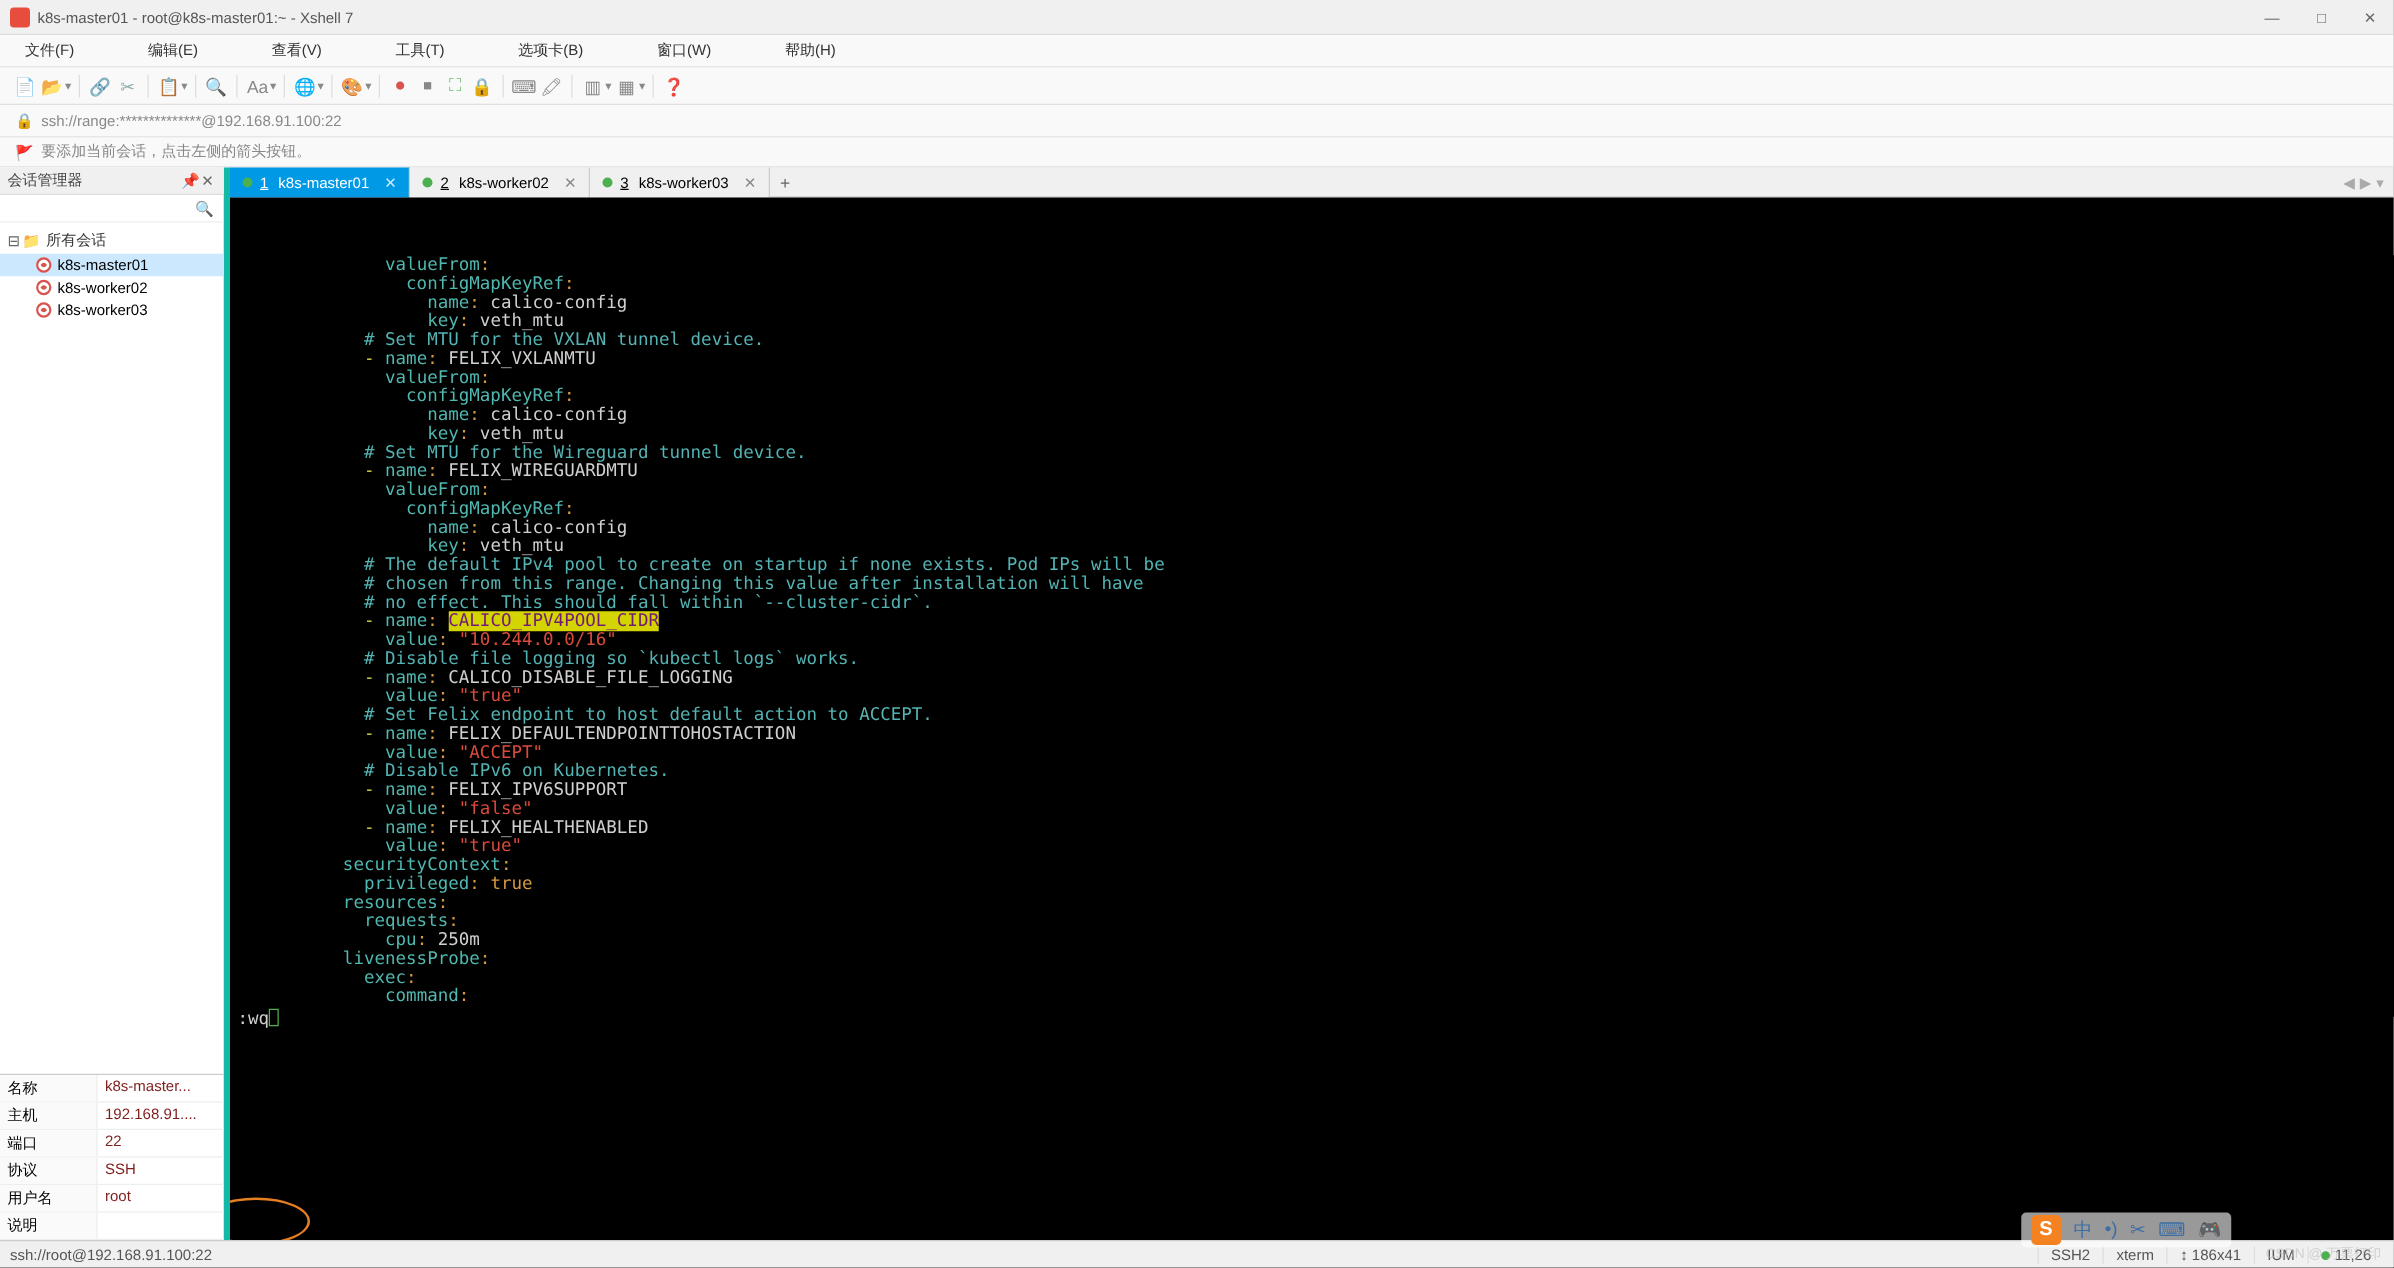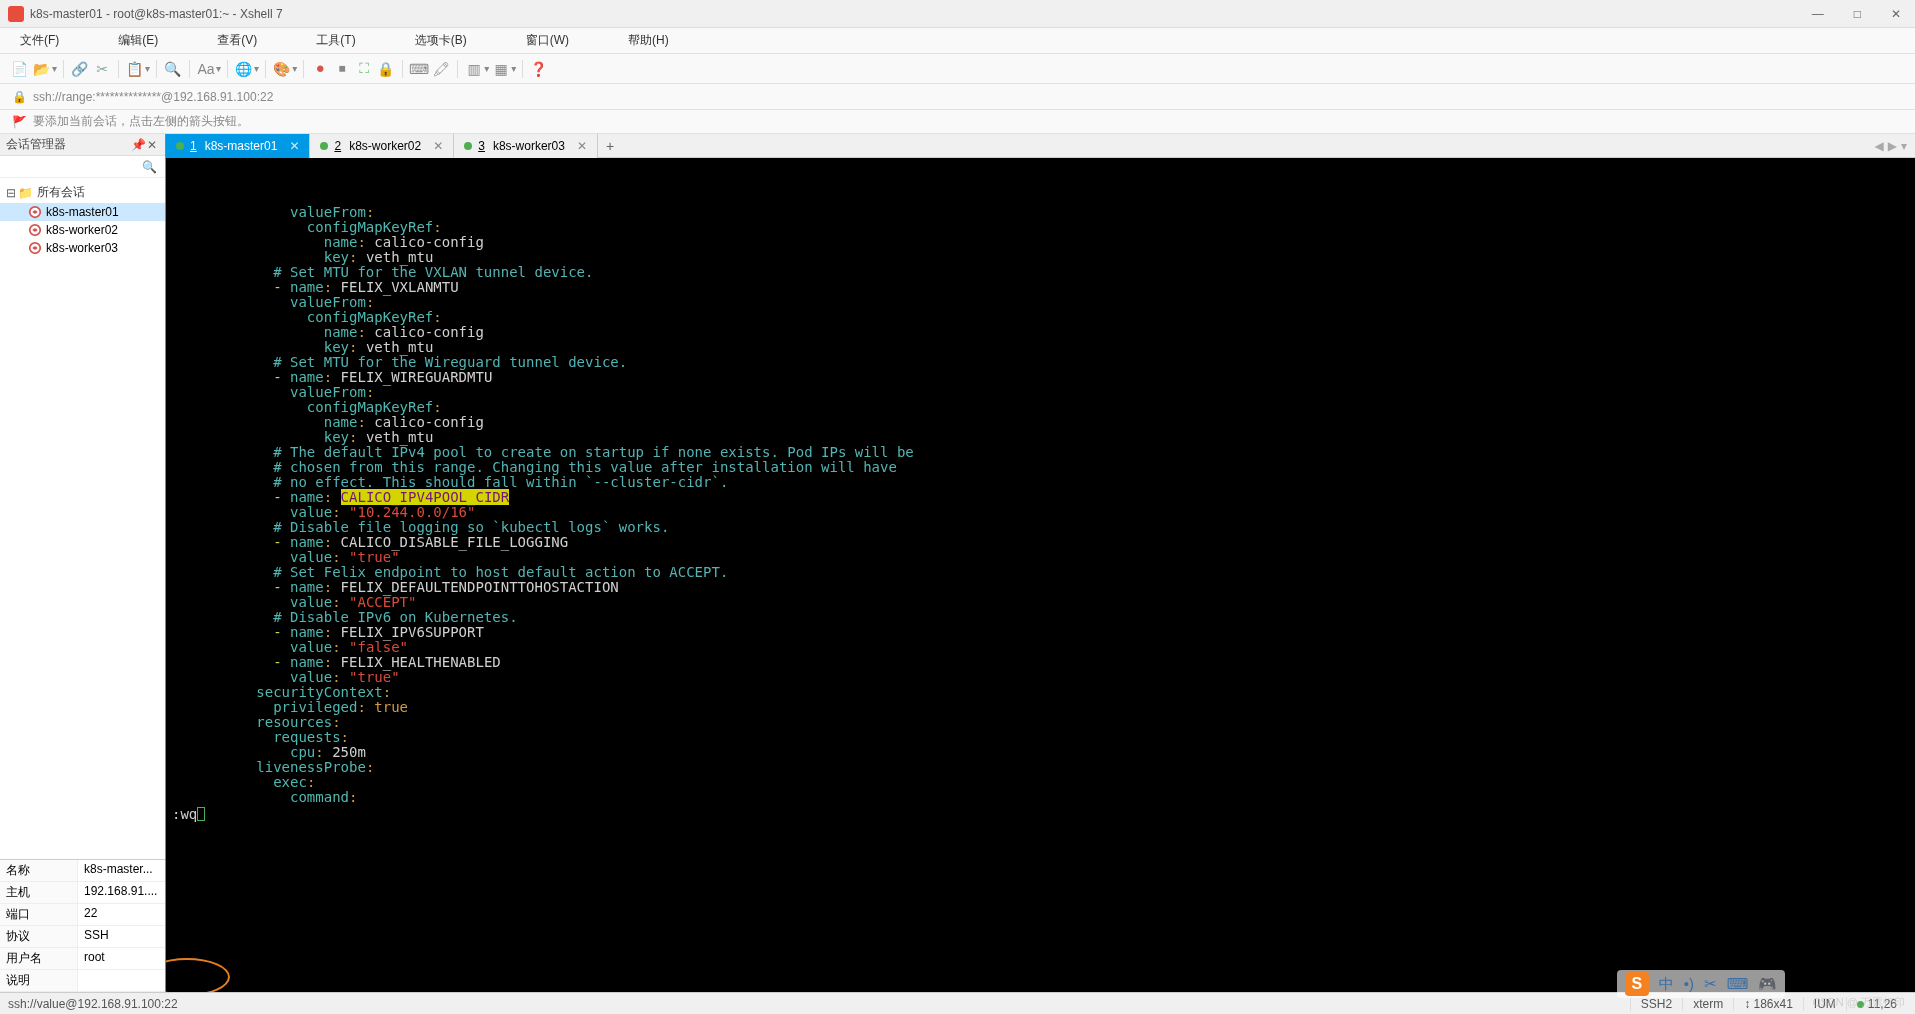--- a/index.html
+++ b/index.html
@@ -27,39 +27,39 @@
 .addrbar .lock-icon { color: #d4a84b; margin-right: 6px; }
 
 
 .hintbar { height: 24px; background: #f9f9f9; display: flex; align-items: center; padding: 0 12px; border-bottom: 1px solid #e0e0e0; color: #888; }
 .hintbar .flag-icon { color: #d9534f; margin-right: 6px; }
 
 
 .main { flex: 1; display: flex; min-height: 0; }
 
 
-.session-panel { width: 166px; border-right: 1px solid #14b8a6; display: flex; flex-direction: column; background: #fff; justify-content: space-between; }
+.session-panel { width: 184px; border-right: 5px solid #14b8a6; display: flex; flex-direction: column; background: #fff; justify-content: space-between; }
 .session-panel-header { height: 22px; display: flex; align-items: center; padding: 0 6px; background: #f0f0f0; border-bottom: 1px solid #ddd; }
 .session-panel-header .title { flex: 1; color: #444; }
 .session-panel-header .pin, .session-panel-header .close { width: 14px; text-align: center; color: #666; cursor: pointer; }
 .session-search { height: 22px; display: flex; align-items: center; justify-content: flex-end; padding: 0 8px; border-bottom: 1px solid #eee; color: #aaa; }
 .session-tree { flex: 1; overflow: auto; padding: 4px 0; }
 .tree-item { display: flex; align-items: center; padding: 2px 6px; cursor: pointer; }
 .tree-item.root { color: #333; }
 .tree-item.root .toggle { margin-right: 2px; color: #666; }
 .tree-item.session { padding-left: 28px; }
 .tree-item.session.active { background: #cce8ff; }
 .tree-item .sess-icon { width: 14px; height: 14px; margin-right: 4px; }
 .tree-item .sess-icon svg { width: 14px; height: 14px; }
 .tree-item .folder-icon { color: #f0c068; margin-right: 4px; }
 
 .props-table { border-top: 1px solid #ccc; }
 .props-table .row { display: flex; border-bottom: 1px solid #eee; }
 .props-table .row .label { width: 78px; padding: 2px 6px; background: #fafafa; border-right: 1px solid #eee; color: #000000; }
-.props-table .row .value { flex: 1; padding: 2px 6px; color: #000000; overflow: hidden; text-overflow: ellipsis; white-space: nowrap; }
+.props-table .row .value { flex: 1; padding: 2px 6px; color: #7f1d1d; overflow: hidden; text-overflow: ellipsis; white-space: nowrap; }
 
 
 .work-area { flex: 1; display: flex; flex-direction: column; min-width: 0; }
 .tabstrip { height: 24px; background: #f0f0f0; display: flex; align-items: center; border-bottom: 1px solid #ccc; }
 .tab { height: 24px; display: flex; align-items: center; padding: 0 10px; border-right: 1px solid #ccc; background: #f0f0f0; cursor: pointer; gap: 6px; }
 .tab.active { background: #0099e6; color: #fff; }
 .tab .dot { width: 8px; height: 8px; border-radius: 50%; background: #4caf50; }
 .tab .num { margin-right: 2px; text-decoration: underline; }
 .tab .close { margin-left: 6px; color: rgba(255,255,255,0.8); }
 .tab:not(.active) .close { color: #888; }
@@ -259,21 +259,21 @@
         <span>▾</span>
       </div>
     </div>
     <div class="terminal" id="terminal">
       <div class="annot-ellipse"></div>
     <div>              <span class="c-teal">valueFrom</span><span class="c-orange">:</span></div><div>                <span class="c-teal">configMapKeyRef</span><span class="c-orange">:</span></div><div>                  <span class="c-teal">name</span><span class="c-orange">: </span><span class="c-white">calico-config</span></div><div>                  <span class="c-teal">key</span><span class="c-orange">: </span><span class="c-white">veth_mtu</span></div><div>            <span class="c-cyan"># Set MTU for the VXLAN tunnel device.</span></div><div>            <span class="c-yellow">- </span><span class="c-teal">name</span><span class="c-orange">: </span><span class="c-white">FELIX_VXLANMTU</span></div><div>              <span class="c-teal">valueFrom</span><span class="c-orange">:</span></div><div>                <span class="c-teal">configMapKeyRef</span><span class="c-orange">:</span></div><div>                  <span class="c-teal">name</span><span class="c-orange">: </span><span class="c-white">calico-config</span></div><div>                  <span class="c-teal">key</span><span class="c-orange">: </span><span class="c-white">veth_mtu</span></div><div>            <span class="c-cyan"># Set MTU for the Wireguard tunnel device.</span></div><div>            <span class="c-yellow">- </span><span class="c-teal">name</span><span class="c-orange">: </span><span class="c-white">FELIX_WIREGUARDMTU</span></div><div>              <span class="c-teal">valueFrom</span><span class="c-orange">:</span></div><div>                <span class="c-teal">configMapKeyRef</span><span class="c-orange">:</span></div><div>                  <span class="c-teal">name</span><span class="c-orange">: </span><span class="c-white">calico-config</span></div><div>                  <span class="c-teal">key</span><span class="c-orange">: </span><span class="c-white">veth_mtu</span></div><div>            <span class="c-cyan"># The default IPv4 pool to create on startup if none exists. Pod IPs will be</span></div><div>            <span class="c-cyan"># chosen from this range. Changing this value after installation will have</span></div><div>            <span class="c-cyan"># no effect. This should fall within `--cluster-cidr`.</span></div><div>            <span class="c-yellow">- </span><span class="c-teal">name</span><span class="c-orange">: </span><span class="hl">CALICO_IPV4POOL_CIDR</span></div><div>              <span class="c-teal">value</span><span class="c-orange">: </span><span class="c-red">"10.244.0.0/16"</span></div><div>            <span class="c-cyan"># Disable file logging so `kubectl logs` works.</span></div><div>            <span class="c-yellow">- </span><span class="c-teal">name</span><span class="c-orange">: </span><span class="c-white">CALICO_DISABLE_FILE_LOGGING</span></div><div>              <span class="c-teal">value</span><span class="c-orange">: </span><span class="c-red">"true"</span></div><div>            <span class="c-cyan"># Set Felix endpoint to host default action to ACCEPT.</span></div><div>            <span class="c-yellow">- </span><span class="c-teal">name</span><span class="c-orange">: </span><span class="c-white">FELIX_DEFAULTENDPOINTTOHOSTACTION</span></div><div>              <span class="c-teal">value</span><span class="c-orange">: </span><span class="c-red">"ACCEPT"</span></div><div>            <span class="c-cyan"># Disable IPv6 on Kubernetes.</span></div><div>            <span class="c-yellow">- </span><span class="c-teal">name</span><span class="c-orange">: </span><span class="c-white">FELIX_IPV6SUPPORT</span></div><div>              <span class="c-teal">value</span><span class="c-orange">: </span><span class="c-red">"false"</span></div><div>            <span class="c-yellow">- </span><span class="c-teal">name</span><span class="c-orange">: </span><span class="c-white">FELIX_HEALTHENABLED</span></div><div>              <span class="c-teal">value</span><span class="c-orange">: </span><span class="c-red">"true"</span></div><div>          <span class="c-teal">securityContext</span><span class="c-orange">:</span></div><div>            <span class="c-teal">privileged</span><span class="c-orange">: </span><span class="c-orange">true</span></div><div>          <span class="c-teal">resources</span><span class="c-orange">:</span></div><div>            <span class="c-teal">requests</span><span class="c-orange">:</span></div><div>              <span class="c-teal">cpu</span><span class="c-orange">: </span><span class="c-white">250m</span></div><div>          <span class="c-teal">livenessProbe</span><span class="c-orange">:</span></div><div>            <span class="c-teal">exec</span><span class="c-orange">:</span></div><div>              <span class="c-teal">command</span><span class="c-orange">:</span></div><div><span class="c-white">:wq</span><span class="cursor"></span></div></div>
   </div>
 </div>
 
 <div class="statusbar">
-  <span class="sb-left">ssh://value@192.168.91.100:22</span>
+  <span class="sb-left">ssh://root@192.168.91.100:22</span>
   <span id="sb-items"><span class="sb-item">SSH2</span><span class="sb-item">xterm</span><span class="sb-item">↕ 186x41</span><span class="sb-item">IUM</span></span>
   <span class="sb-item"><span class="sb-pill"></span><span>11,26</span></span>
 </div>
 
 <div class="ime-float">
   <div class="sogou-icon">S</div>
   <div id="ime-items" style="display:flex;gap:10px;">
       <span class="ime-item">中</span>
       <span class="ime-item">•)</span>
       <span class="ime-item">✂</span>

